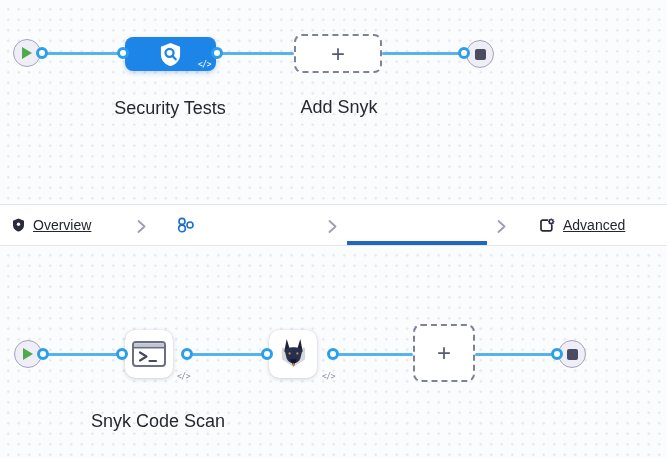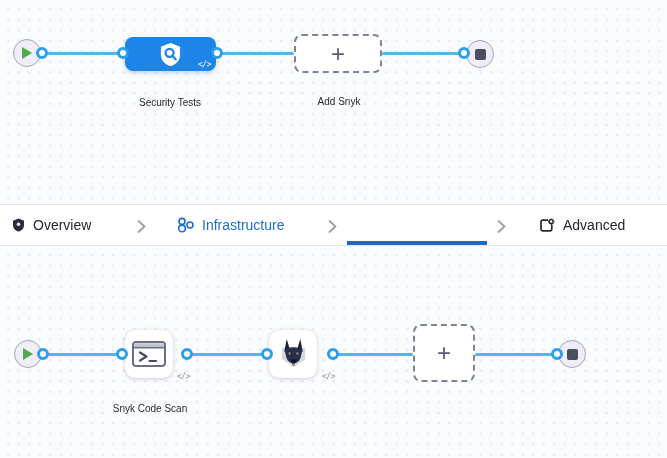--- a/index.html
+++ b/index.html
@@ -42,37 +42,37 @@
     display:flex;align-items:center;justify-content:center;
     box-shadow:0 1px 4px rgba(40,44,63,.20),0 0 1px rgba(40,44,63,.18);
   }
   .add-box{
     position:absolute;background:#fff;border:2px dashed #7e819a;border-radius:8px;
     box-sizing:border-box;display:flex;align-items:center;justify-content:center;
     cursor:pointer;
   }
   .plus{font-size:24px;line-height:1;color:#565b72;font-weight:300;}
   .node-label{
-    position:absolute;font-size:10px;line-height:1.35;color:#26282f;
+    position:absolute;font-size:18px;line-height:1.35;color:#26282f;
     text-align:center;
   }
   .code-badge{
     position:absolute;font-size:8px;letter-spacing:-.5px;color:#8a8ea2;
     font-family:"DejaVu Sans Mono",monospace;
   }
   .code-badge.on-blue{color:#fff;right:5px;bottom:2px;}
 
   #tab-bar{
     position:absolute;top:204px;left:0;width:667px;height:42px;background:#fff;
     border-top:1px solid #e3e5eb;border-bottom:1px solid #e3e5eb;
     box-sizing:border-box;
   }
   .tab{
     position:absolute;top:0;height:100%;display:flex;align-items:center;gap:8px;
-    font-size:14px;color:#24262f;cursor:pointer;white-space:nowrap;
+    font-size:14px;color:#24262f;cursor:pointer;white-space:nowrap;text-decoration:underline;
   }
   .tab.link-blue{color:#1d6fc9;}
   .tab.active{color:#15161e;font-weight:bold;}
   .tab-chevron{position:absolute;top:15px;}
   #tab-underline{
     position:absolute;left:347px;bottom:0;width:140px;height:4px;background:#1f67c1;
   }
   svg{display:block;}
 </style>
 </head>
@@ -140,21 +140,20 @@
     </span>
 
     <div class="tab link-blue" style="left:177px;">
       <span>
         <svg width="17" height="16" viewBox="0 0 17 16">
           <circle cx="5" cy="4.4" r="3" fill="none" stroke="#1d6fc9" stroke-width="1.6"></circle>
           <circle cx="5" cy="11.4" r="3.3" fill="none" stroke="#1d6fc9" stroke-width="1.6"></circle>
           <circle cx="13" cy="8" r="3" fill="none" stroke="#1d6fc9" stroke-width="1.6"></circle>
         </svg>
       </span>
-      <span>Infrastructure</span>
     </div>
 
     <span class="tab-chevron" style="left:328px;">
       <svg width="9" height="13" viewBox="0 0 9 13">
           <polyline points="1.5,1 7.5,6.5 1.5,12" fill="none" stroke="#9b9db5" stroke-width="1.8" stroke-linecap="round" stroke-linejoin="round"></polyline>
         </svg>
     </span>
 
 
     <span class="tab-chevron" style="left:497px;">
@@ -237,16 +236,16 @@
       <span class="stop-square"></span>
     </div>
 
     <div class="ring" style="left:37px;top:102px;"></div>
     <div class="ring" style="left:116px;top:102px;"></div>
     <div class="ring" style="left:181px;top:102px;"></div>
     <div class="ring" style="left:261px;top:102px;"></div>
     <div class="ring" style="left:327px;top:102px;"></div>
     <div class="ring" style="left:551px;top:102px;"></div>
 
-    <div class="node-label" style="left:75px;top:156px;width:150px;">Snyk Code Scan</div>
+    <div class="node-label" style="left:75px;top:163px;width:150px;text-align:right;">Snyk Code Scan</div>
   </div>
 
 </div>
 
 </body></html>

